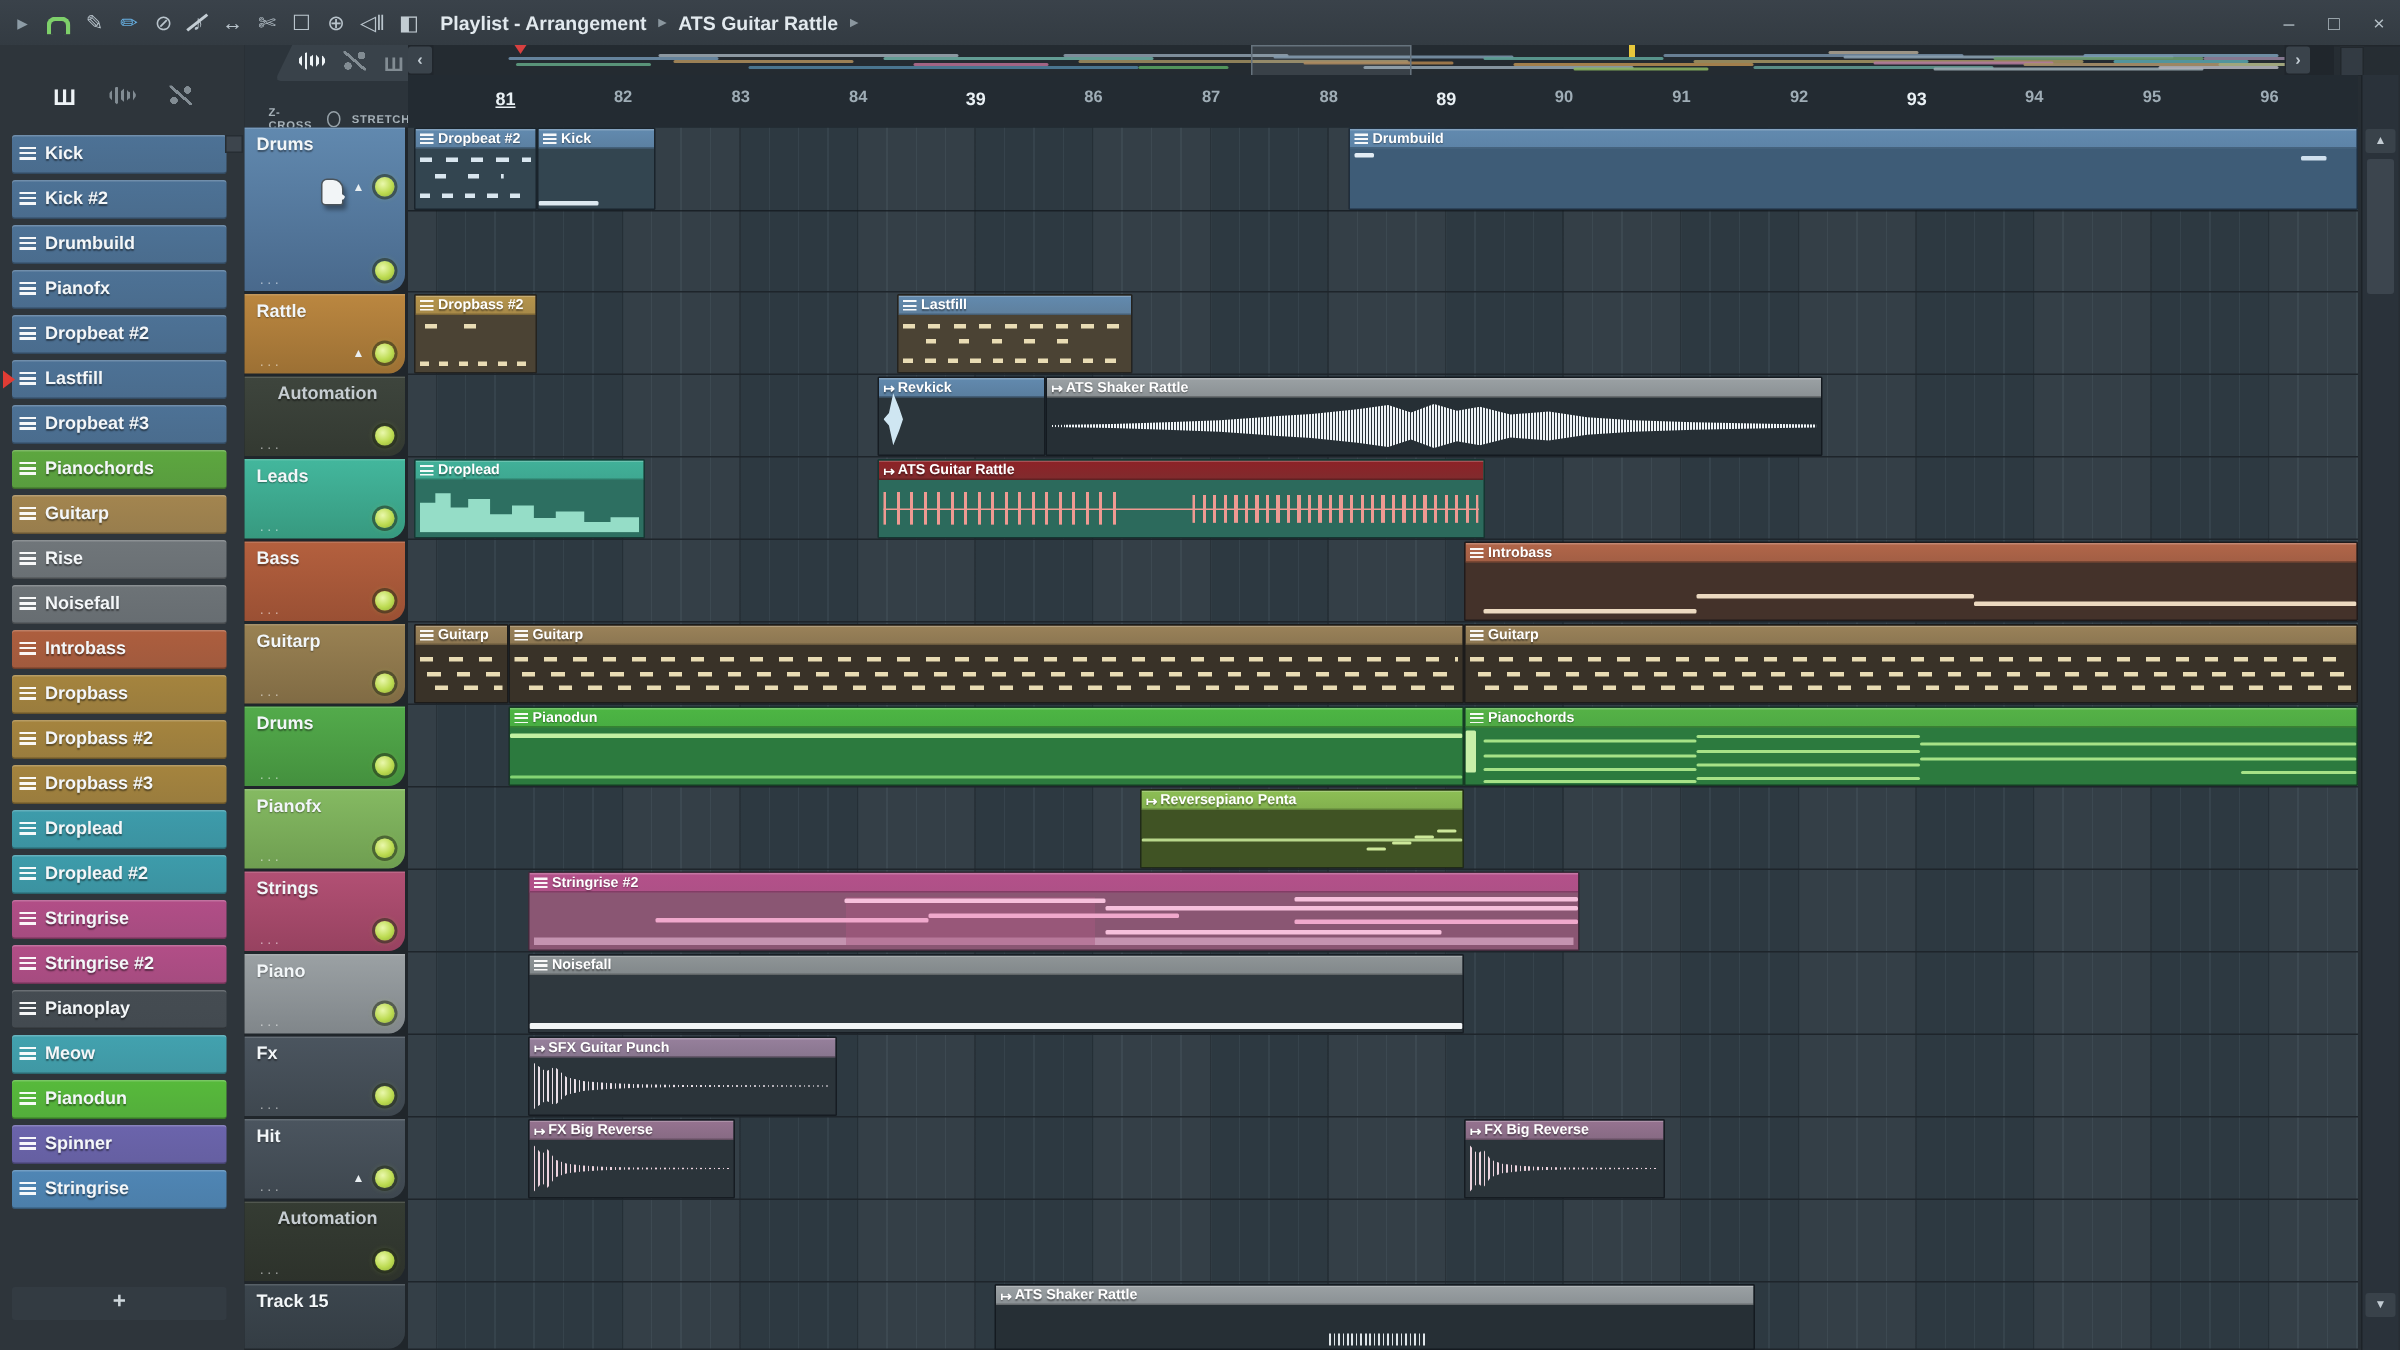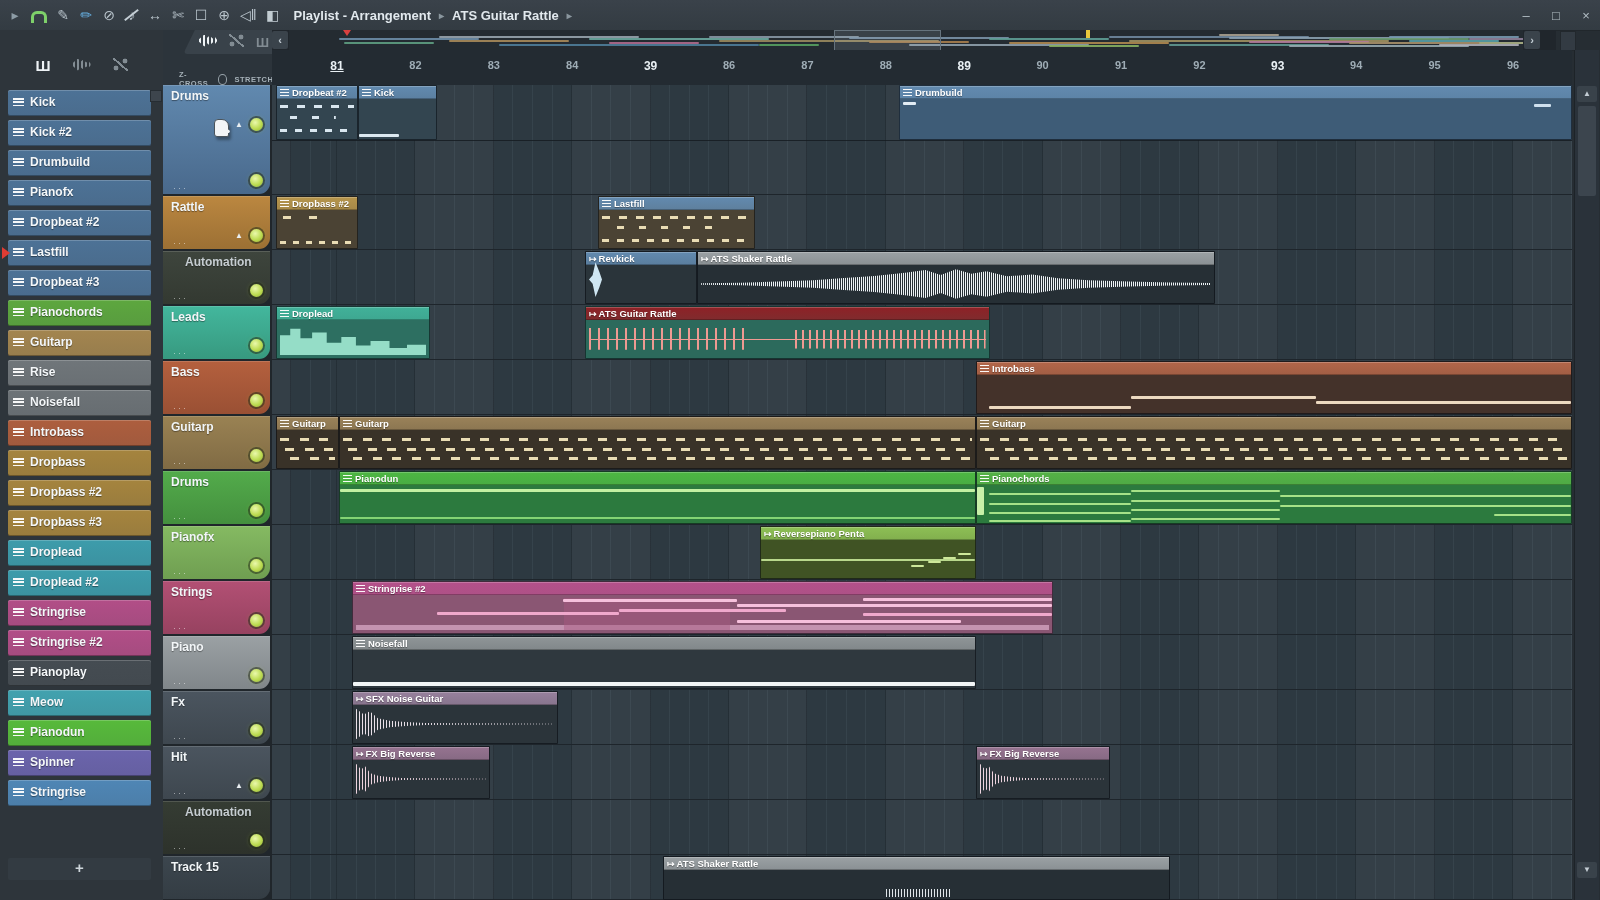--- a/index.html
+++ b/index.html
@@ -608,21 +608,21 @@
           <div class="ctitle" style="background: linear-gradient(rgb(143, 149, 151), rgba(143, 149, 151, 0.85));">
             <span class="tico"></span>
             <span>Noisefall</span>
           </div>
           <div class="cbody"></div>
           <div class="cline" style="left: 0%; top: 88%; width: 100%; height: 4px; background: rgb(242, 245, 246);"></div>
         </div>
         <div class="clip" style="left: 80px; top: 606px; width: 206px; height: 53px; background: rgb(43, 52, 58);">
           <div class="ctitle" style="background: linear-gradient(rgb(151, 128, 156), rgba(151, 128, 156, 0.85));">
             <span class="aico">↦</span>
-            <span>SFX Noise Guitar</span>
+            <span>SFX Guitar Punch</span>
           </div>
           <div class="cbody"></div>
           <div class="deco deco-wave-decay" style="color: rgb(233, 224, 232);"></div>
         </div>
         <div class="clip" style="left: 80px; top: 661px; width: 138px; height: 53px; background: rgb(43, 52, 58);">
           <div class="ctitle" style="background: linear-gradient(rgb(150, 115, 144), rgba(150, 115, 144, 0.85));">
             <span class="aico">↦</span>
             <span>FX Big Reverse</span>
           </div>
           <div class="cbody"></div>

